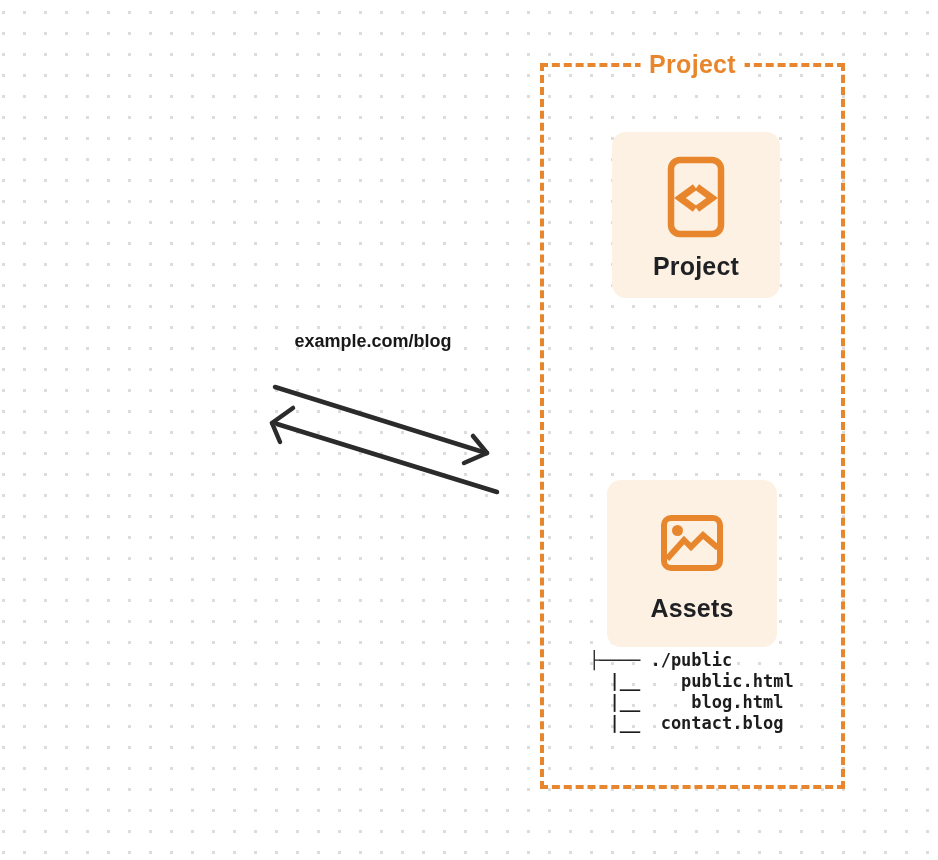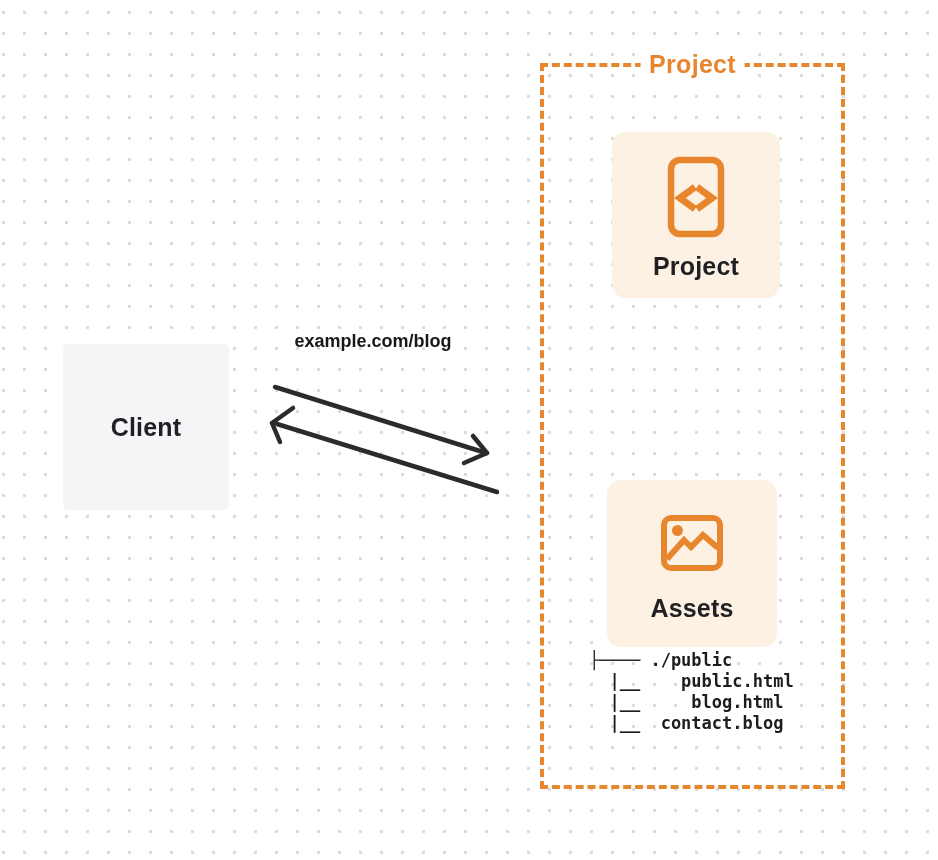--- a/index.html
+++ b/index.html
@@ -62,23 +62,20 @@
     font-size:17px;line-height:21px;font-weight:700;
     color:#1D1D1D;white-space:pre;
   }
   .arrow-line{stroke:var(--arrow);stroke-width:4.5;stroke-linecap:round;fill:none;}
 </style>
 </head>
 <body>
 
 <div class="canvas">
 
-  <div class="client-box">
-    <span class="node-label">Client</span>
-  </div>
 
   <div class="request-label">example.com/blog</div>
 
   <svg class="arrows" width="938" height="860" viewBox="0 0 938 860">
     <g>
       <path class="arrow-line" d="M275 387 L483 452"></path>
       <path class="arrow-line" d="M487 453 L473 436"></path>
       <path class="arrow-line" d="M487 453 L464 463"></path>
     </g>
     <g>

